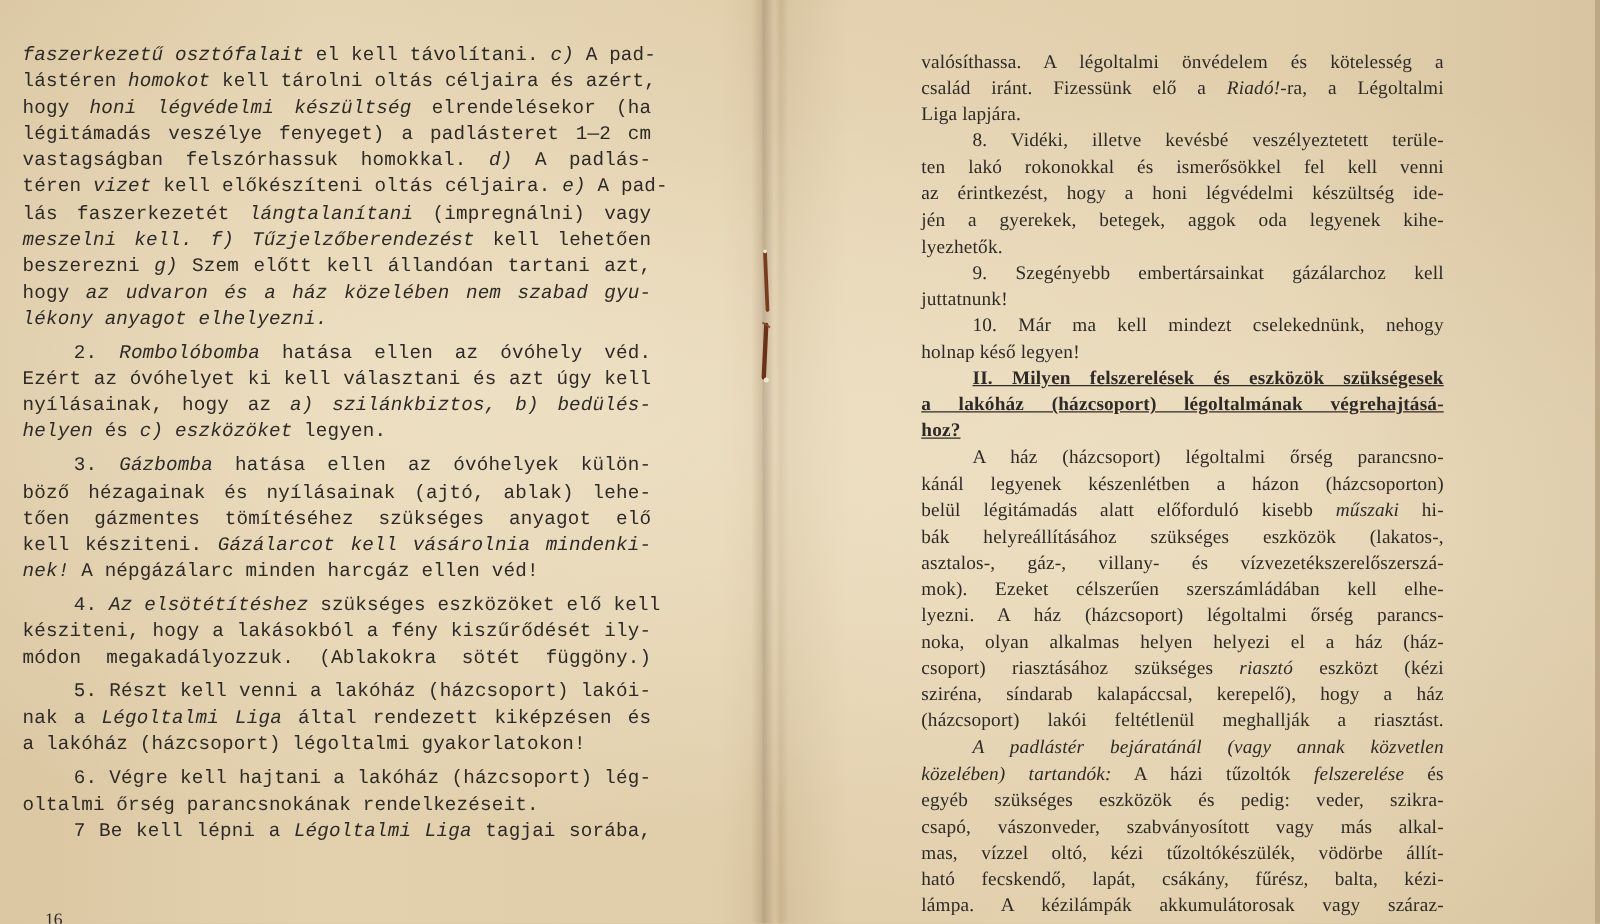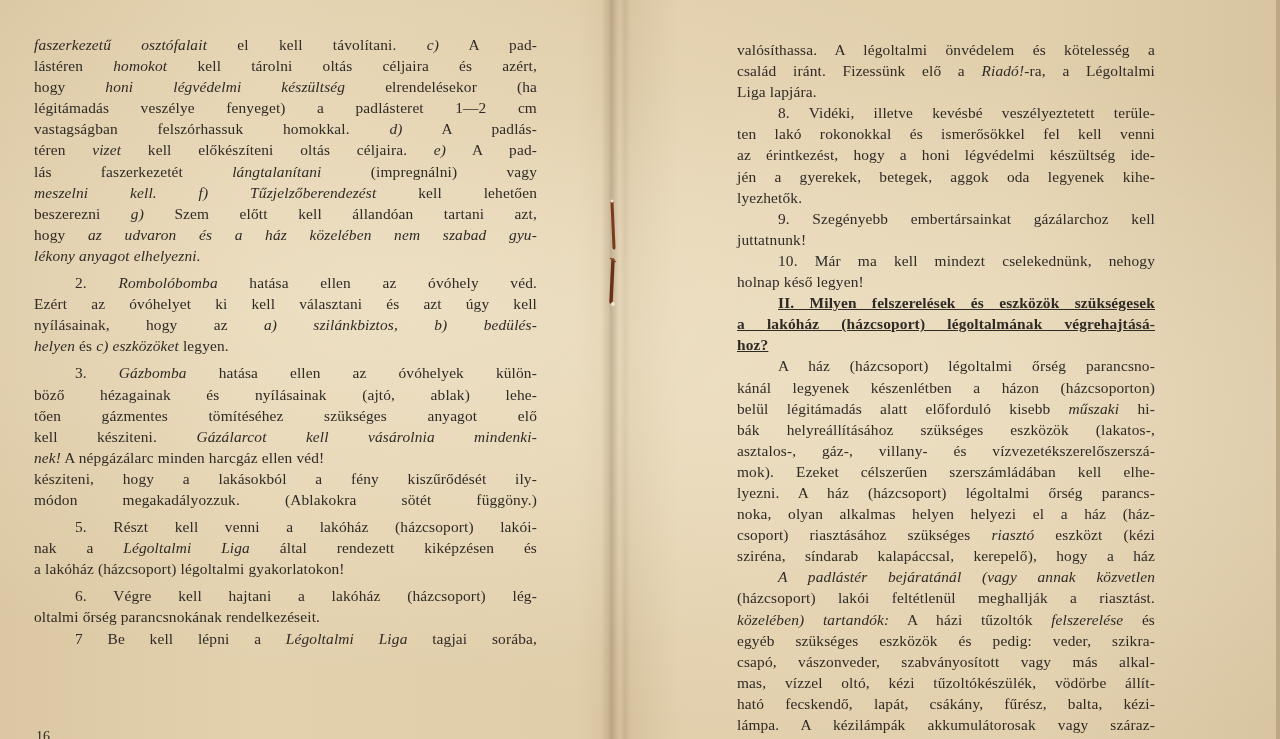--- a/index.html
+++ b/index.html
@@ -21,21 +21,21 @@
   }
   .page-left { left:0; width:608px; }
   .page-right { left:648px; width:660px;margin-top:19px; }
   .text-block {
     position:absolute;
     font-size:15.4px;
     line-height:21.1px;
     text-align:justify;
     letter-spacing:0.15px;
   }
-  .page-left .text-block { left:34px; top:34px; width:503px; }
+  .page-left .text-block { left:18px; top:34px; width:503px;font-family:Liberation Mono, monospace; }
   .page-right .text-block { left:89px; top:20px; width:418px; }
   .line {
     display:block; height:21.1px; white-space:nowrap;
     text-align:justify; text-align-last:justify;
   }
   .line.last { text-align-last:left; }
   .indent { padding-left:41px; }
   .gap { margin-top:6px; }
   em { font-style:italic; }
   b { font-weight:bold;text-decoration:underline; }
@@ -84,20 +84,21 @@
         <span class="line last"><em>lékony anyagot elhelyezni.</em></span>
         <span class="line indent gap"><span>2. </span><em>Rombolóbomba</em><span> hatása ellen az óvóhely véd.</span></span>
         <span class="line"><span>Ezért az óvóhelyet ki kell választani és azt úgy kell</span></span>
         <span class="line"><span>nyílásainak, hogy az </span><em>a) szilánkbiztos, b) bedülés-</em></span>
         <span class="line last"><em>helyen</em><span> és </span><em>c) eszközöket</em><span> legyen.</span></span>
         <span class="line indent gap"><span>3. </span><em>Gázbomba</em><span> hatása ellen az óvóhelyek külön-</span></span>
         <span class="line"><span>böző hézagainak és nyílásainak (ajtó, ablak) lehe-</span></span>
         <span class="line"><span>tően gázmentes tömítéséhez szükséges anyagot elő</span></span>
         <span class="line"><span>kell késziteni. </span><em>Gázálarcot kell vásárolnia mindenki-</em></span>
         <span class="line last"><em>nek!</em><span> A népgázálarc minden harcgáz ellen véd!</span></span>
+        <span class="line indent gap"><span>4. </span><em>Az elsötétítéshez</em><span> szükséges eszközöket elő kell</span></span>
         <span class="line"><span>késziteni, hogy a lakásokból a fény kiszűrődését ily-</span></span>
         <span class="line"><span>módon megakadályozzuk. (Ablakokra sötét függöny.)</span></span>
         <span class="line indent gap"><span>5. Részt kell venni a lakóház (házcsoport) lakói-</span></span>
         <span class="line"><span>nak a </span><em>Légoltalmi Liga</em><span> által rendezett kiképzésen és</span></span>
         <span class="line last"><span>a lakóház (házcsoport) légoltalmi gyakorlatokon!</span></span>
         <span class="line indent gap"><span>6. Végre kell hajtani a lakóház (házcsoport) lég-</span></span>
         <span class="line last"><span>oltalmi őrség parancsnokának rendelkezéseit.</span></span>
         <span class="line indent"><span>7 Be kell lépni a </span><em>Légoltalmi Liga</em><span> tagjai sorába,</span></span>
       </div>
     <div class="page-number page-number-left">16</div>
@@ -123,22 +124,22 @@
         <span class="line indent"><span>A ház (házcsoport) légoltalmi őrség parancsno-</span></span>
         <span class="line"><span>kánál legyenek készenlétben a házon (házcsoporton)</span></span>
         <span class="line"><span>belül légitámadás alatt előforduló kisebb </span><em>műszaki</em><span> hi-</span></span>
         <span class="line"><span>bák helyreállításához szükséges eszközök (lakatos-,</span></span>
         <span class="line"><span>asztalos-, gáz-, villany- és vízvezetékszerelőszerszá-</span></span>
         <span class="line"><span>mok). Ezeket célszerűen szerszámládában kell elhe-</span></span>
         <span class="line"><span>lyezni. A ház (házcsoport) légoltalmi őrség parancs-</span></span>
         <span class="line"><span>noka, olyan alkalmas helyen helyezi el a ház (ház-</span></span>
         <span class="line"><span>csoport) riasztásához szükséges </span><em>riasztó</em><span> eszközt (kézi</span></span>
         <span class="line"><span>sziréna, síndarab kalapáccsal, kerepelő), hogy a ház</span></span>
+        <span class="line"><span>(házcsoport) lakói feltétlenül meghallják a riasztást.</span></span>
         <span class="line indent"><em>A padlástér bejáratánál (vagy annak közvetlen</em></span>
-        <span class="line"><span>(házcsoport) lakói feltétlenül meghallják a riasztást.</span></span>
         <span class="line"><em>közelében) tartandók:</em><span> A házi tűzoltók </span><em>felszerelése</em><span> és</span></span>
         <span class="line"><span>egyéb szükséges eszközök és pedig: veder, szikra-</span></span>
         <span class="line"><span>csapó, vászonveder, szabványosított vagy más alkal-</span></span>
         <span class="line"><span>mas, vízzel oltó, kézi tűzoltókészülék, vödörbe állít-</span></span>
         <span class="line"><span>ható fecskendő, lapát, csákány, fűrész, balta, kézi-</span></span>
         <span class="line"><span>lámpa. A kézilámpák akkumulátorosak vagy száraz-</span></span>
       </div>
 
   </div>
 

